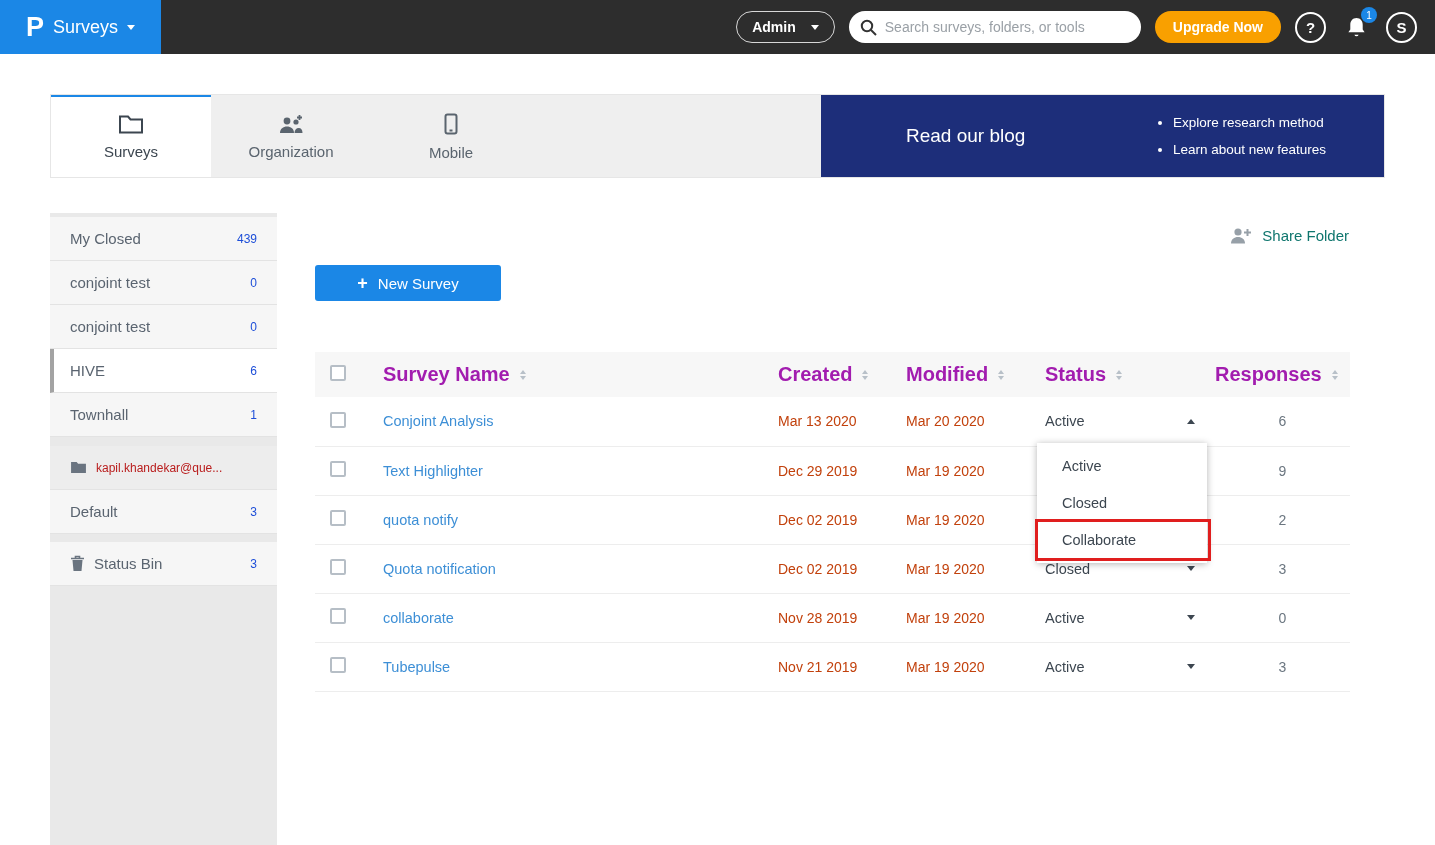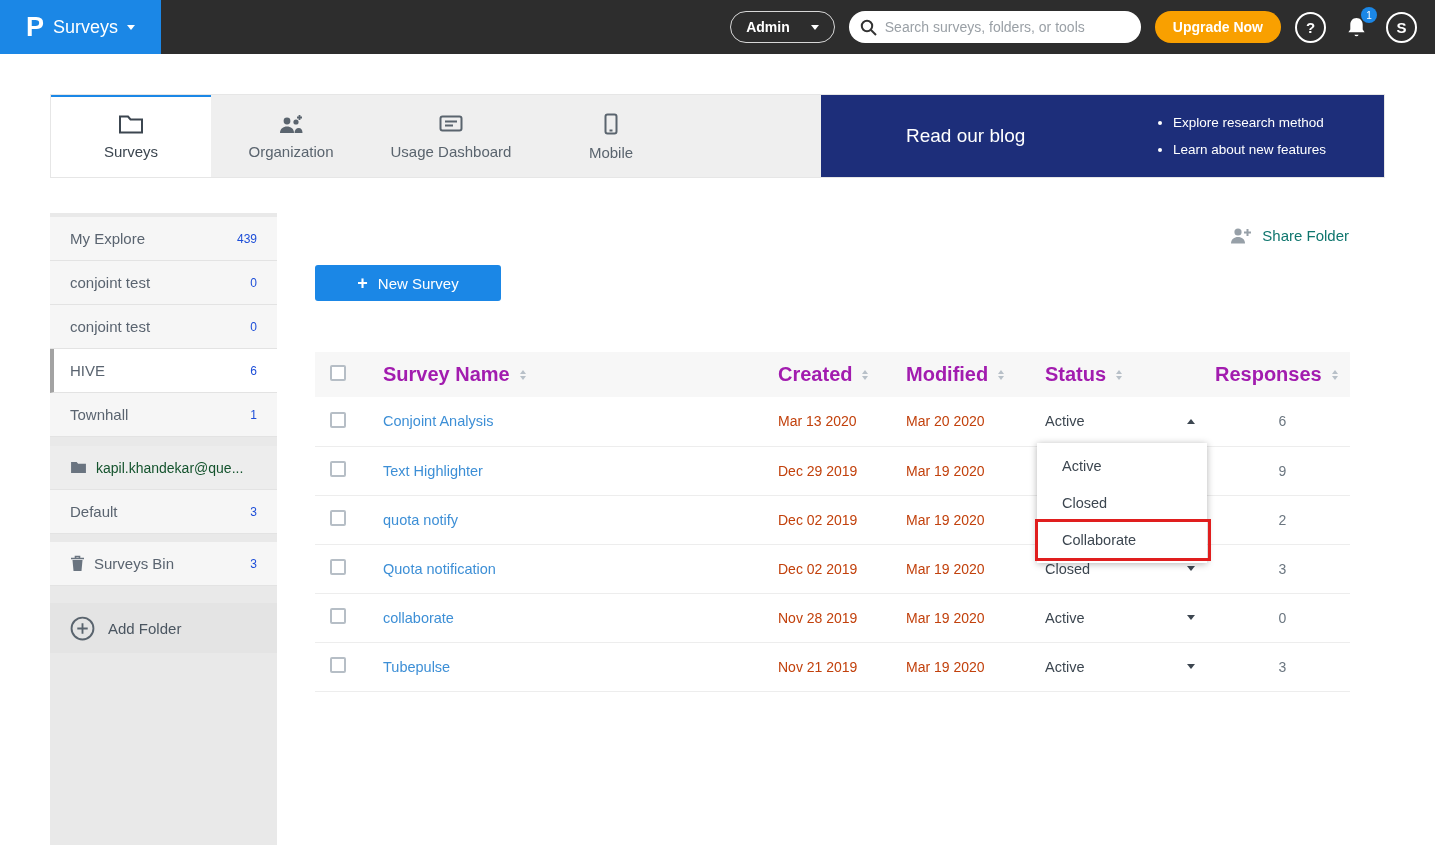--- a/index.html
+++ b/index.html
@@ -5,21 +5,21 @@
   * { margin:0; padding:0; box-sizing:border-box; }
   html,body { width:1435px; height:845px; }
   body { font-family:"Liberation Sans", sans-serif; background:#fff; position:relative; overflow:hidden; }
 
   
   .topbar { position:absolute; top:0; left:0; width:100%; height:54px; background:#2d2d2d; display:flex; align-items:center; z-index:20; }
   .logo-block { width:161px; height:54px; background:#1b87e6; display:flex; align-items:center; justify-content:center; gap:9px; color:#fff; cursor:pointer; }
   .logo-p { font-size:27px; font-weight:bold; line-height:1; }
   .logo-product { font-size:18px; }
   .topbar-right { margin-left:auto; display:flex; align-items:center; gap:14px; padding-right:18px; }
-  .admin-pill { display:flex; align-items:center; gap:21px; border:1px solid #d7d7d7; border-radius:17px; height:32px; padding:0 15px; color:#fff; font-size:14px; font-weight:bold; cursor:pointer; }
+  .admin-pill { display:flex; align-items:center; gap:15px; border:1px solid #d7d7d7; border-radius:17px; height:32px; padding:0 15px; color:#fff; font-size:14px; font-weight:bold; cursor:pointer; }
   .search-pill { width:292px; height:32px; background:#fff; border-radius:17px; display:flex; align-items:center; padding:16px 11px; gap:8px; }
   .search-pill input { border:none; outline:none; flex:1; font-size:14px; color:#333; font-family:"Liberation Sans", sans-serif; background:transparent; }
   .search-pill input::placeholder { color:#9aa0a6; }
   .upgrade-btn { height:32px; padding:8px 18px; background:#f9a000; border:none; border-radius:17px; color:#fff; font-weight:bold; font-size:14px; display:flex; align-items:center; cursor:pointer; font-family:"Liberation Sans", sans-serif; }
   .circle-btn { width:31px; height:31px; border-radius:50%; border:2px solid #fff; color:#fff; display:flex; align-items:center; justify-content:center; font-size:15px; font-weight:bold; cursor:pointer; flex:0 0 auto; }
   .bell-wrap { position:relative; width:32px; height:32px; display:flex; align-items:center; justify-content:center; cursor:pointer; }
   .badge { position:absolute; top:-4px; right:-5px; min-width:16px; height:16px; border-radius:8px; background:#1b87e6; color:#fff; font-size:10px; display:flex; align-items:center; justify-content:center; padding:0 3px; }
 
   
   .tri { width:0; height:0; display:inline-block; }
@@ -34,21 +34,21 @@
   .banner { width:563px; height:100%; background:#1d2e7a; color:#fff; display:flex; align-items:center; padding:0 58px 0 85px; cursor:pointer; }
   .banner-title { font-size:19px; }
   .banner ul { margin-left:auto; list-style:disc; font-size:13.5px; line-height:27px; padding-left:18px; }
 
   
   .content { position:absolute; top:213px; left:50px; width:1335px; bottom:0; display:flex; }
   .sidebar { width:227px; background:#e9e9e9; padding-top:4px; flex:0 0 auto; }
   .side-item { height:44px; display:flex; align-items:center; padding:0 20px; font-size:15px; color:#5a6470; background:#f6f6f6; border-bottom:1px solid #e3e3e3; cursor:pointer; gap:9px; }
   .side-item .count { margin-left:auto; font-size:12px; color:#1d4ed8; }
   .side-item.selected { background:#fff; border-left:4px solid #a3a3a3; padding-left:16px; }
-  .side-item.group { background:#ededed; margin-top:9px; font-size:14px; color:#14532d; }
+  .side-item.group { background:#ededed; margin-top:9px; font-size:12px; color:#b91c1c; }
   .side-item.recycle { margin-top:8px; }
   .side-item.addfolder { margin-top:17px; background:#e4e4e4; height:50px; border-bottom:none; gap:13px; color:#4a5560; }
 
   .main { flex:1; background:#fff; position:relative; }
   .share-folder { position:absolute; top:14px; right:36px; display:flex; align-items:center; gap:10px; color:#0f766e; font-size:15px; cursor:pointer; }
   .new-survey { position:absolute; top:52px; left:38px; width:186px; height:36px; background:#1b87e6; color:#fff; border:none; border-radius:3px; font-size:15px; display:flex; align-items:center; justify-content:center; gap:10px; cursor:pointer; font-family:"Liberation Sans", sans-serif; }
   .new-survey .plus { font-size:18px; font-weight:bold; line-height:1; }
 
   
   .table-wrap { position:absolute; top:139px; left:38px; right:35px; }
@@ -133,29 +133,20 @@
           <path d="M3 19 c0-4.2 3.2-6.4 7-6.4 s7 2.2 7 6.4 z"></path>
           <circle cx="19" cy="8" r="2.6"></circle>
           <path d="M17.5 19 c0-3 1.6-5 4.3-5 2 0 3.7 1.6 3.7 5 z"></path>
           <path d="M22.5 1 v5 M20 3.5 h5" stroke="#5a646e" stroke-width="1.8" fill="none"></path>
         </svg>
     </span>
     <span>Organization</span>
   </div>
   <div class="tab">
     <span>
-      <svg width="24" height="20" viewBox="0 0 24 20" fill="none" stroke="#5a646e" stroke-width="2">
-          <rect x="1.5" y="2.5" width="21" height="14" rx="2"></rect>
-          <path d="M6 7.5 h12 M6 11.5 h8"></path>
-        </svg>
-    </span>
-    <span>Usage Dashboard</span>
-  </div>
-  <div class="tab">
-    <span>
       <svg width="14" height="22" viewBox="0 0 14 22" fill="none" stroke="#5a646e" stroke-width="2">
           <rect x="1.5" y="1.5" width="11" height="19" rx="2"></rect>
           <path d="M5.5 17.5 h3"></path>
         </svg>
     </span>
     <span>Mobile</span>
   </div>
   <div class="tab-filler"></div>
   <div class="banner">
     <span class="banner-title">Read our blog</span>
@@ -163,21 +154,21 @@
       <li>Explore research method</li>
       <li>Learn about new features</li>
     </ul>
   </div>
 </div>
 
 <div class="content">
 
   <div class="sidebar">
     <div class="side-item">
-      <span>My Explore</span>
+      <span>My Closed</span>
       <span class="count">439</span>
     </div>
     <div class="side-item">
       <span>conjoint test</span>
       <span class="count">0</span>
     </div>
     <div class="side-item">
       <span>conjoint test</span>
       <span class="count">0</span>
     </div>
@@ -202,31 +193,22 @@
       <span>Default</span>
       <span class="count">3</span>
     </div>
     <div class="side-item recycle">
       <span>
         <svg width="15" height="17" viewBox="0 0 15 17">
             <path d="M1 3.5 h13 M5.5 3 V1.5 h4 V3" stroke="#6a7480" stroke-width="1.6" fill="none"></path>
             <path d="M2.5 5 h10 l-1 11 h-8 z" fill="#6a7480"></path>
           </svg>
       </span>
-      <span>Surveys Bin</span>
+      <span>Status Bin</span>
       <span class="count">3</span>
-    </div>
-    <div class="side-item addfolder">
-      <span>
-        <svg width="25" height="25" viewBox="0 0 24 24" fill="none" stroke="#5a646e" stroke-width="1.8">
-            <circle cx="12" cy="12" r="10.5"></circle>
-            <path d="M12 7 v10 M7 12 h10"></path>
-          </svg>
-      </span>
-      <span>Add Folder</span>
     </div>
   </div>
 
   <div class="main">
 
     <div class="share-folder">
       <span>
         <svg width="24" height="17" viewBox="0 0 24 17">
             <circle cx="10" cy="5" r="3.6" fill="#97a0a8"></circle>
             <path d="M3 16.5 c0-4.4 3.2-6.6 7-6.6 s7 2.2 7 6.6 z" fill="#97a0a8"></path>

